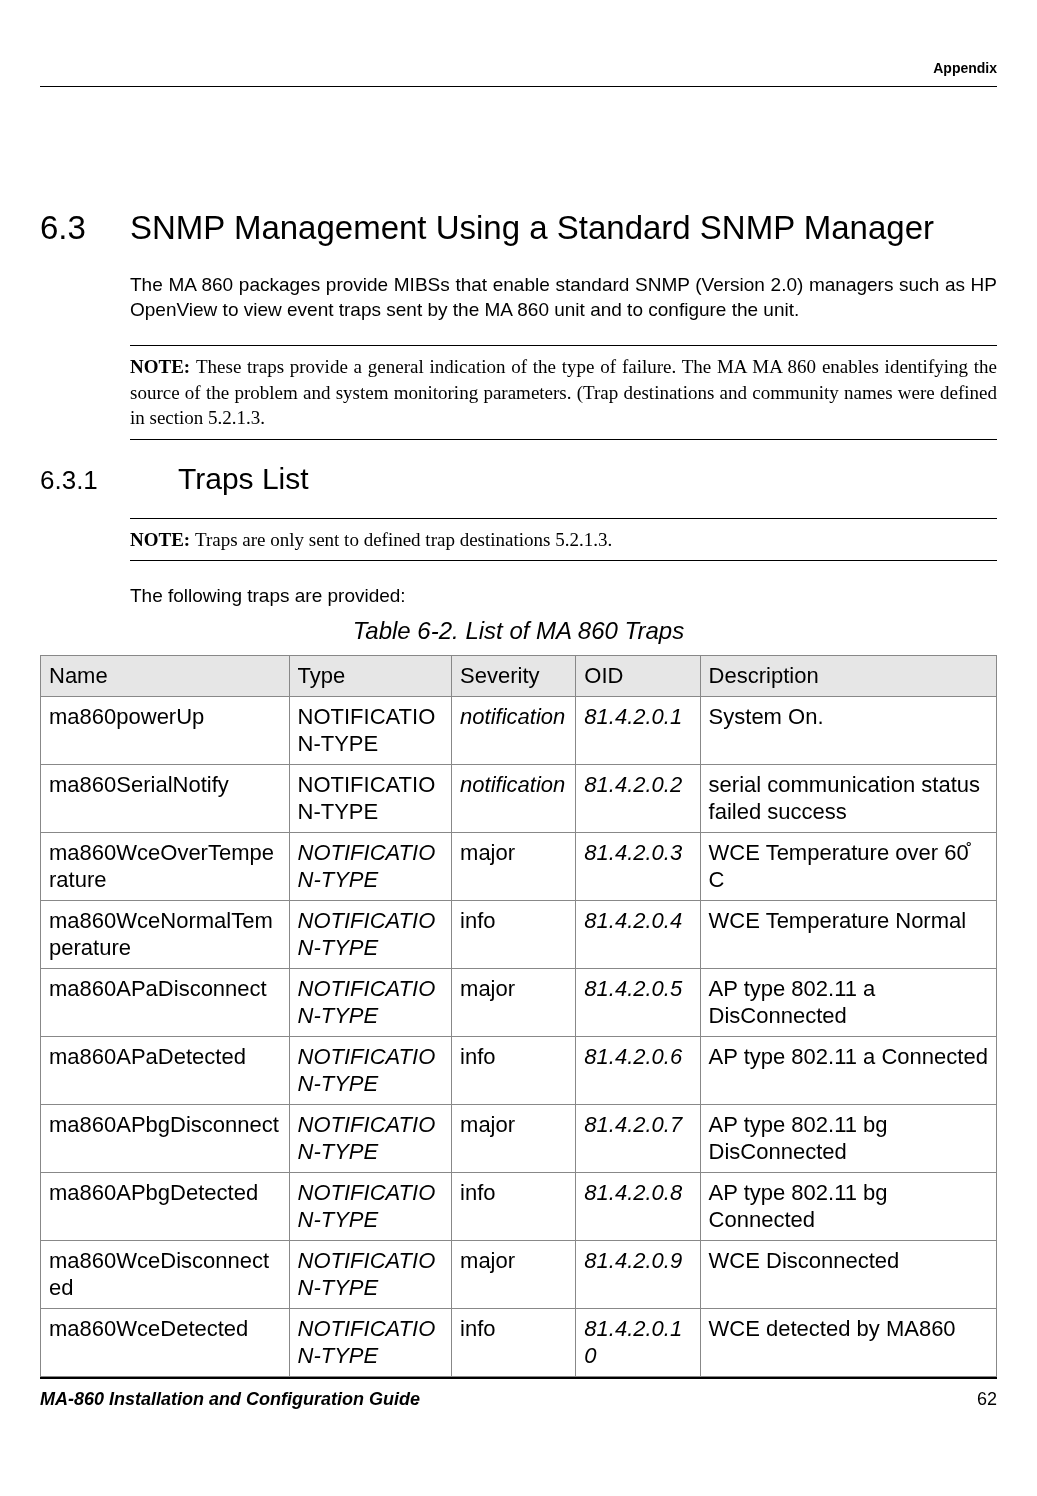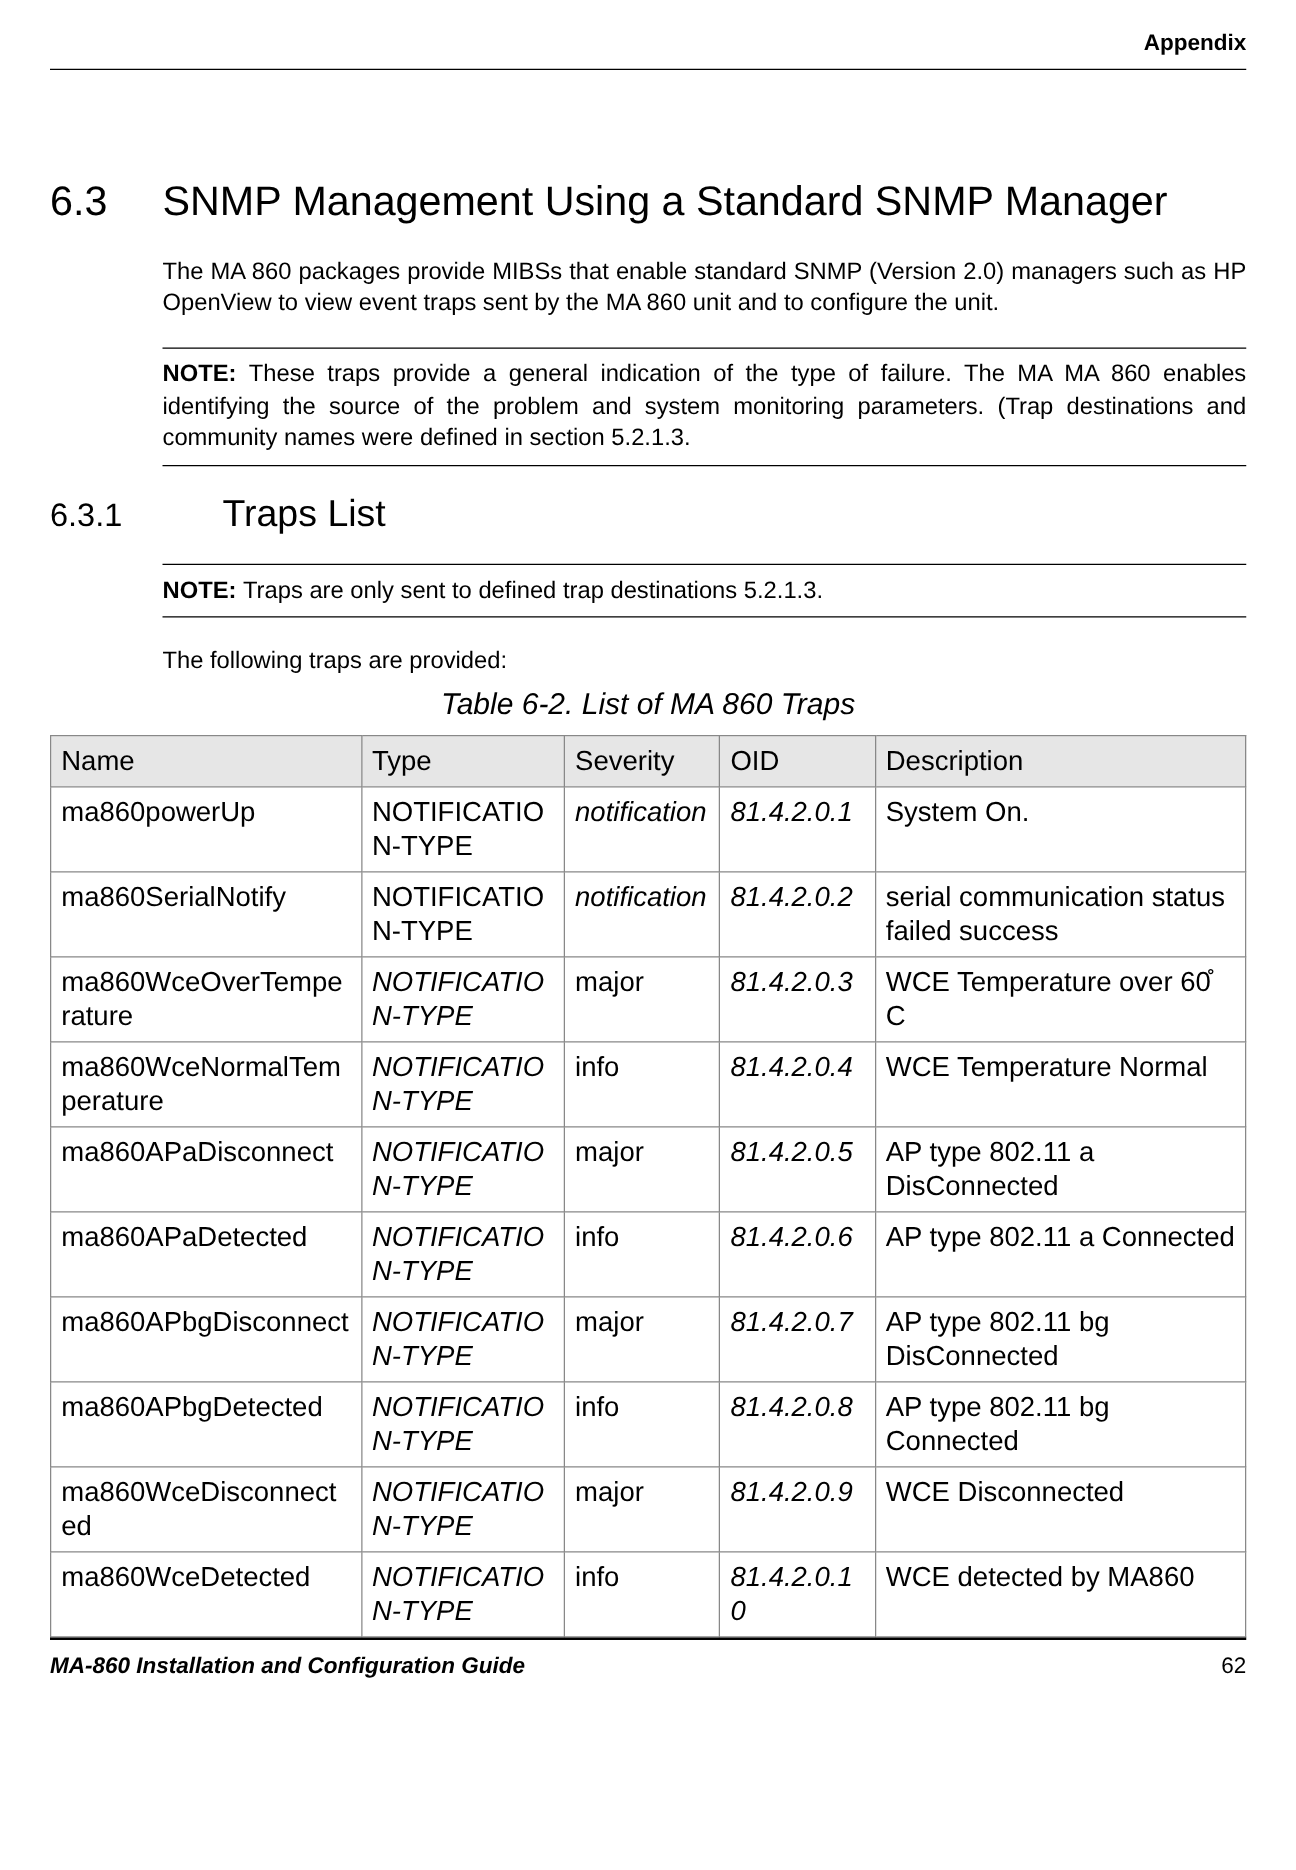--- a/index.html
+++ b/index.html
@@ -12,40 +12,42 @@
       width: 1037px;
     }
     .page {
       padding: 20px 40px 40px 40px;
     }
     .header-region {
       border-bottom: 1px solid #000;
       padding: 4px 0 10px 0;
       text-align: right;
       font-weight: bold;
-      font-size: 18px;
+      font-size: 14px;
+      margin-top: 36px;
     }
     .spacer-top { height: 85px; }
     .section-layout {
       display: flex;
       align-items: flex-end;
       margin-bottom: 24px;
     }
     .section-num {
       font-size: 33px;
       font-weight: normal;
       width: 90px;
       flex-shrink: 0;
       line-height: 1.2;
     }
     .section-title {
       font-size: 33px;
       font-weight: normal;
       line-height: 1.2;
       flex: 1;
+      margin-top: 36px;
     }
     .subsection-layout {
       display: flex;
       align-items: baseline;
       margin-bottom: 10px;
       margin-top: 20px;
       gap: 48px;
     }
     .subsection-num {
       font-size: 26px;
@@ -68,20 +70,21 @@
       text-align: justify;
     }
     .note-box {
       border-top: 1px solid #000;
       border-bottom: 1px solid #000;
       padding: 8px 0;
       margin: 22px 0;
       font-size: 19px;
       line-height: 1.35;
       text-align: justify;
+      font-family: Liberation Serif, serif;
     }
     .note-label { font-weight: bold; }
     .table-caption {
       text-align: center;
       font-style: italic;
       font-size: 24px;
       margin: 8px 0 10px 0;
     }
     table.data-table {
       border-collapse: collapse;

